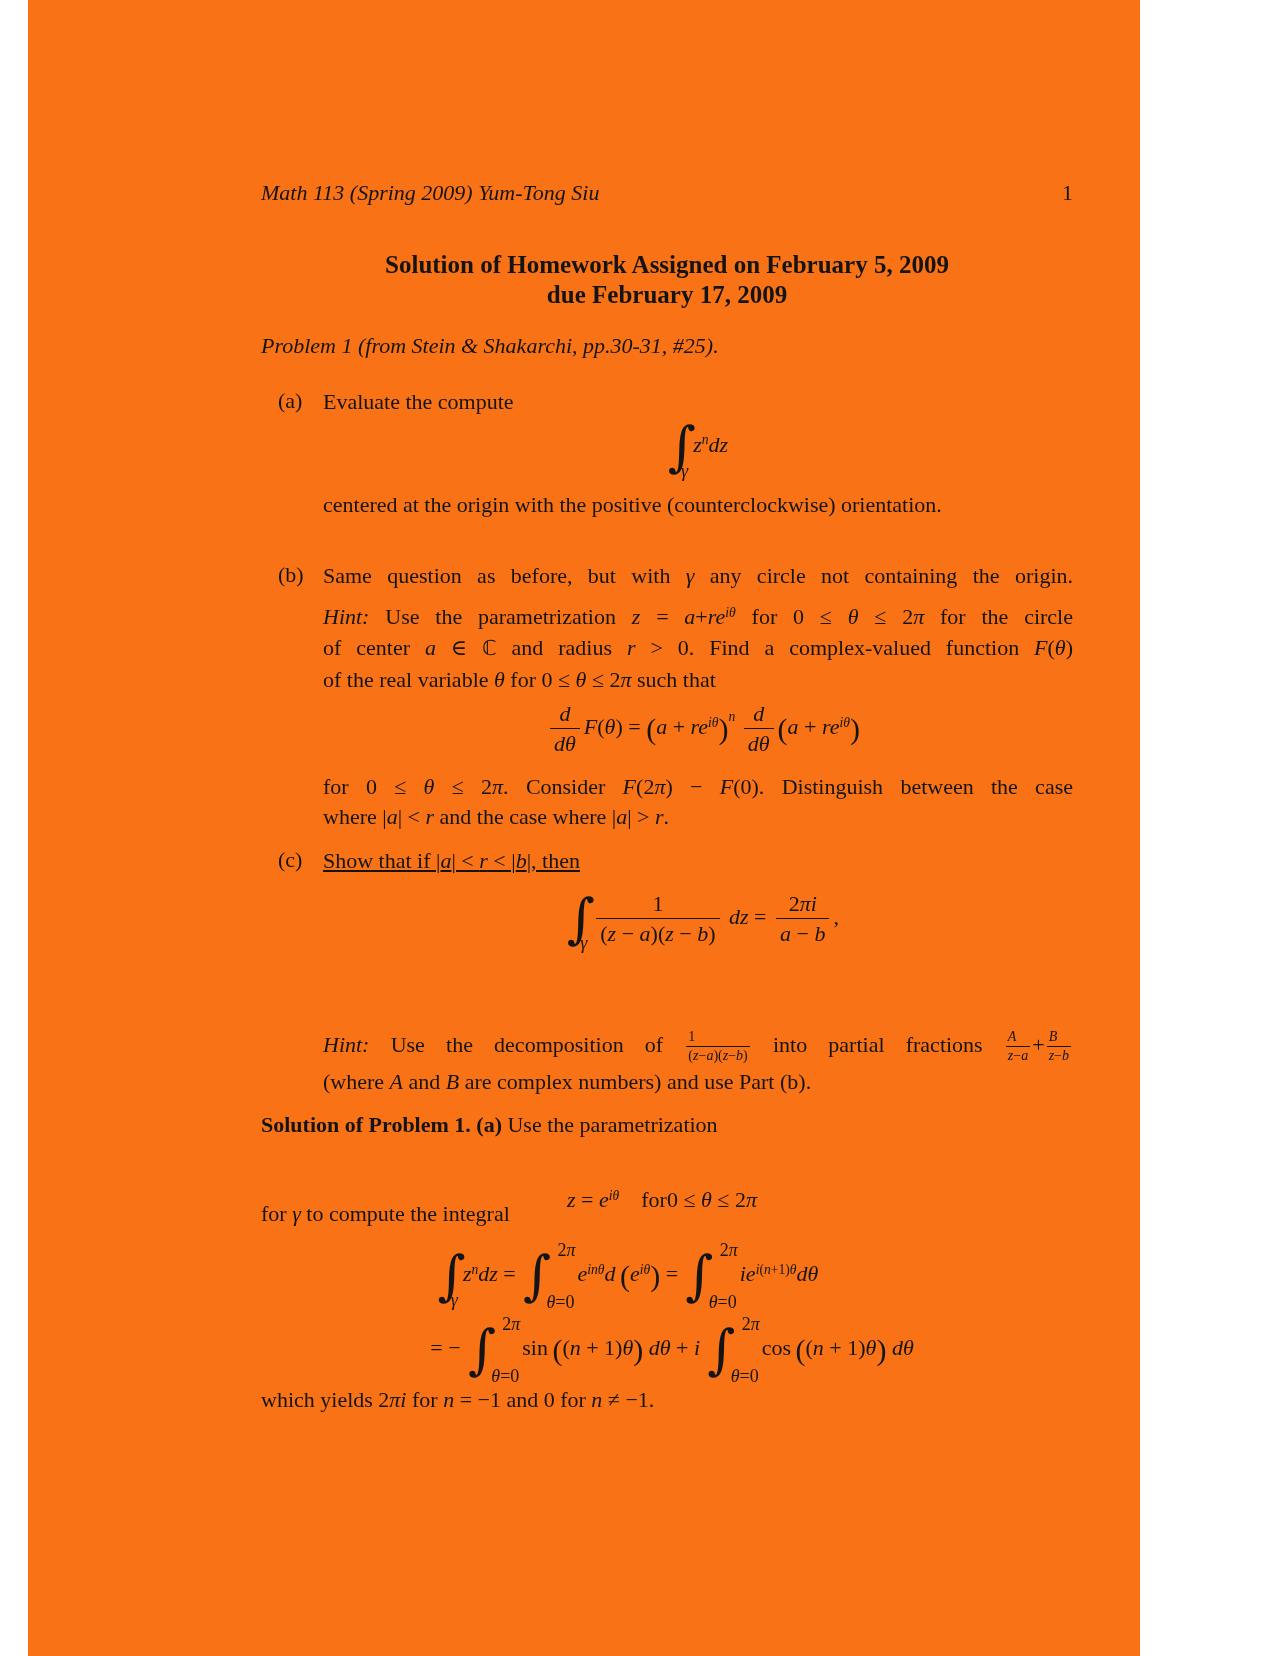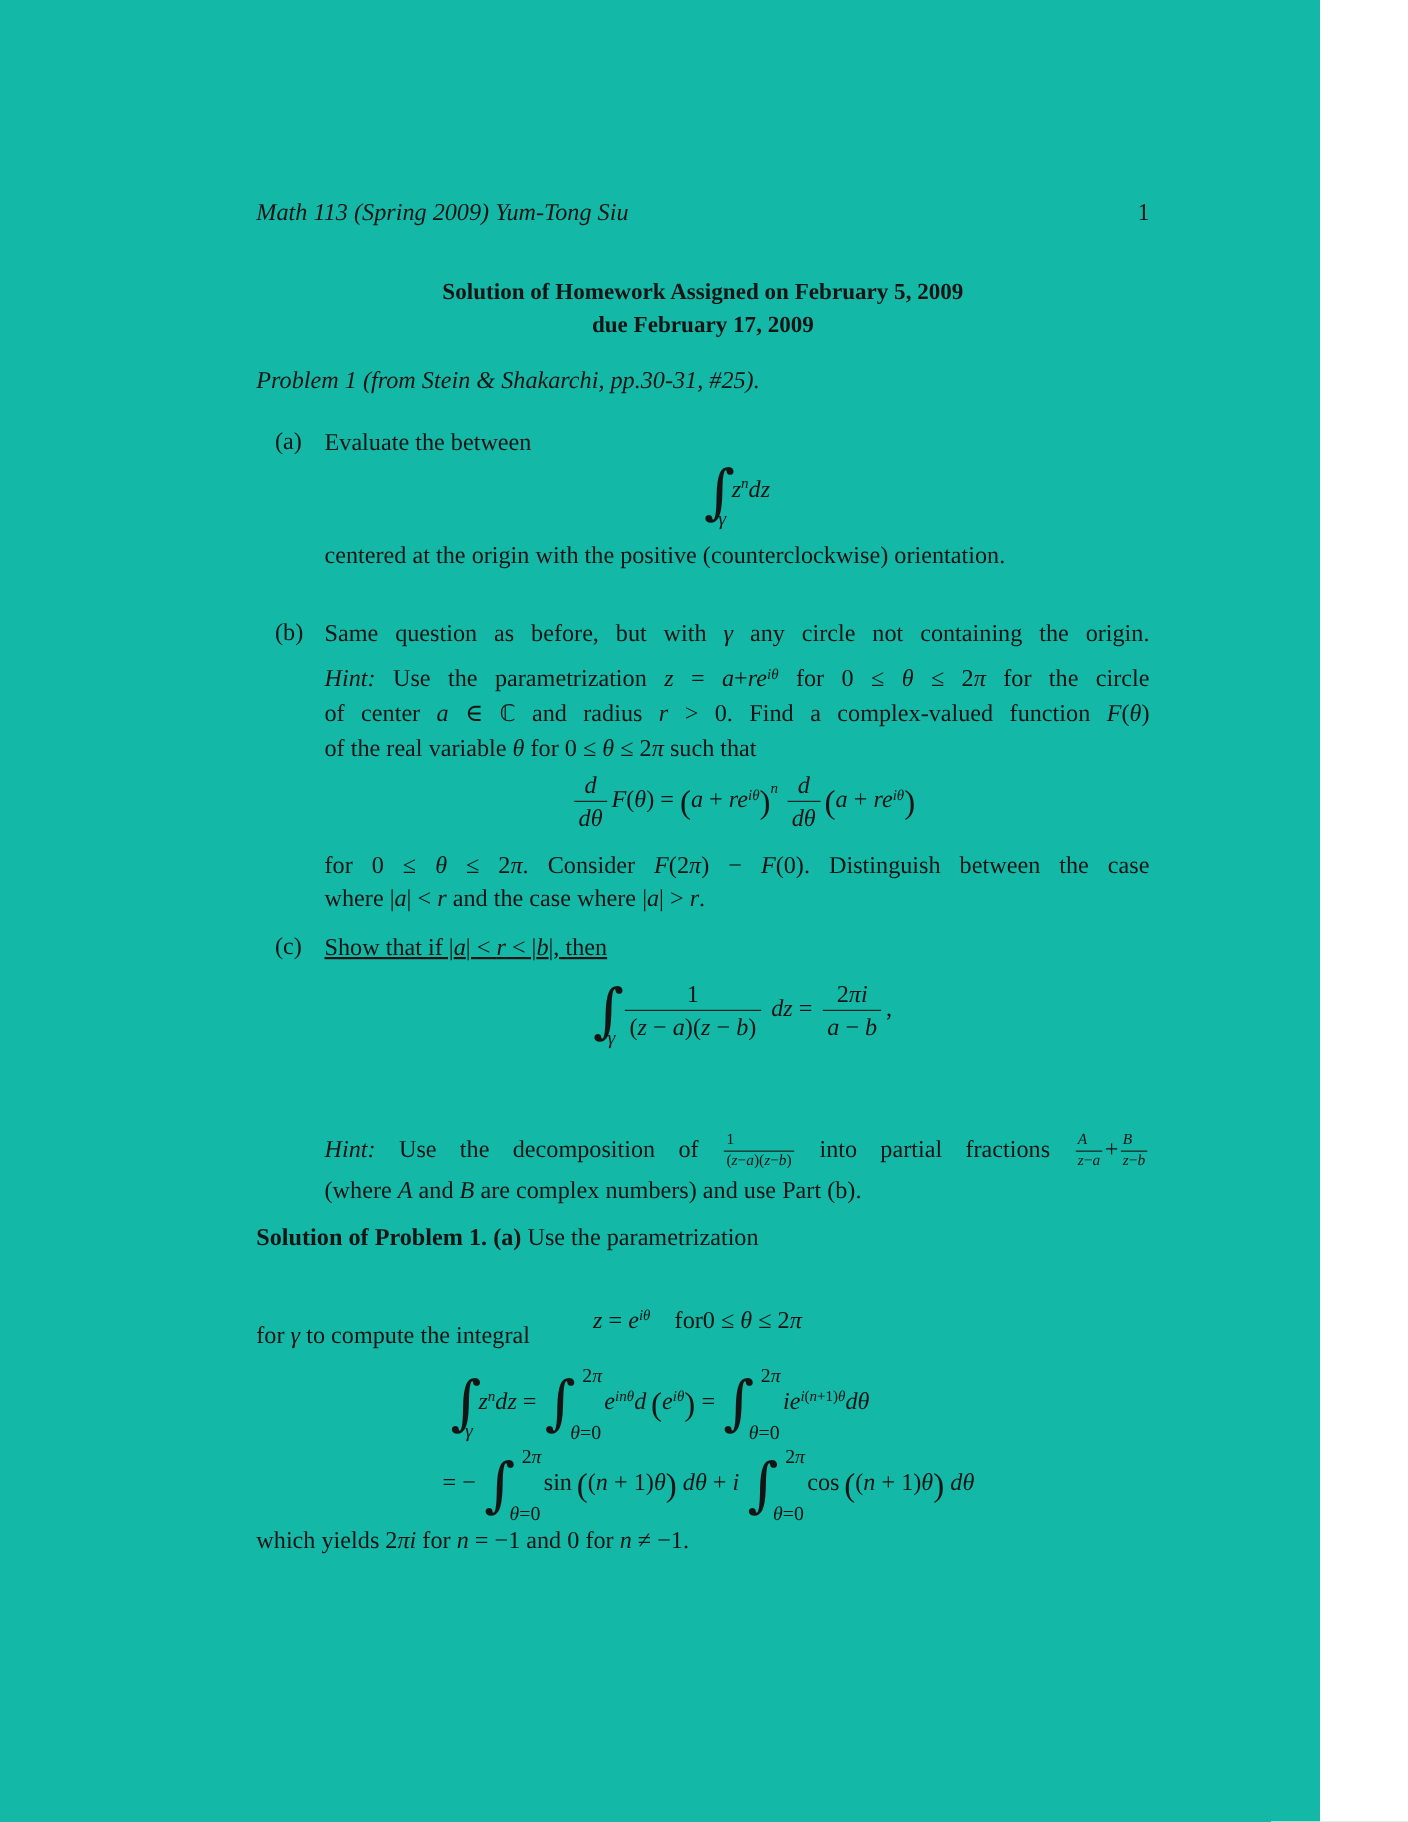--- a/index.html
+++ b/index.html
@@ -1,26 +1,26 @@
 <!DOCTYPE html>
 <html><head>
 <meta charset="utf-8">
 <style>
   html,body{margin:0;padding:0;background:#ffffff;}
   .page{
-    position:relative;width:1200px;height:1656px;background:#14b8a6;
+    position:relative;width:1112px;height:1656px;background:#f97316;
     font-family:"Liberation Serif","DejaVu Serif",serif;
-    font-size:22px;color:#141414;overflow:hidden;
+    font-size:22px;color:#141414;overflow:hidden;margin-left:28px;
   }
   .abs{position:absolute;}
   
   .hdr{top:180px;left:233px;width:812px;display:flex;justify-content:space-between;align-items:baseline;}
   .hdr .course{font-style:italic;}
   
-  .ttl{top:250px;left:233px;width:812px;text-align:center;font-weight:bold;font-size:21px;line-height:30px;}
+  .ttl{top:250px;left:233px;width:812px;text-align:center;font-weight:bold;font-size:25px;line-height:30px;}
   
   .probh{top:333px;left:233px;font-style:italic;}
   
   .ilabel{left:250px;width:44px;}
   .ipar{left:295px;width:750px;line-height:27px;}
   .just{text-align:justify;text-align-last:justify;}
   .ln{display:block;}
   
   .mline{left:233px;width:812px;}
   
@@ -56,21 +56,21 @@
   </div>
 
   <div class="abs ttl">
     <span class="ln">Solution of Homework Assigned on February 5, 2009</span>
     <span class="ln">due February 17, 2009</span>
   </div>
 
   <div class="abs probh">Problem 1 (from Stein &amp; Shakarchi, pp.30-31, #25).</div>
 
   <div class="abs ilabel" style="top:388px;">(a)</div>
-  <div class="abs ipar" style="top:388px;">Evaluate the between</div>
+  <div class="abs ipar" style="top:388px;">Evaluate the compute</div>
 
   <div class="abs dline" style="top:410px;height:62px;line-height:62px;transform:translateX(30px);"><span class="ienv">
         <span class="isign">∫</span>
         <span class="ilims lone">
           <span class="ll"><i>γ</i></span>
         </span>
       </span><i>z</i><sup><i>n</i></sup><i>dz</i></div>
 
   <div class="abs ipar" style="top:491px;">
     <span class="ln">centered at the origin with the positive (counterclockwise) orientation.</span>

